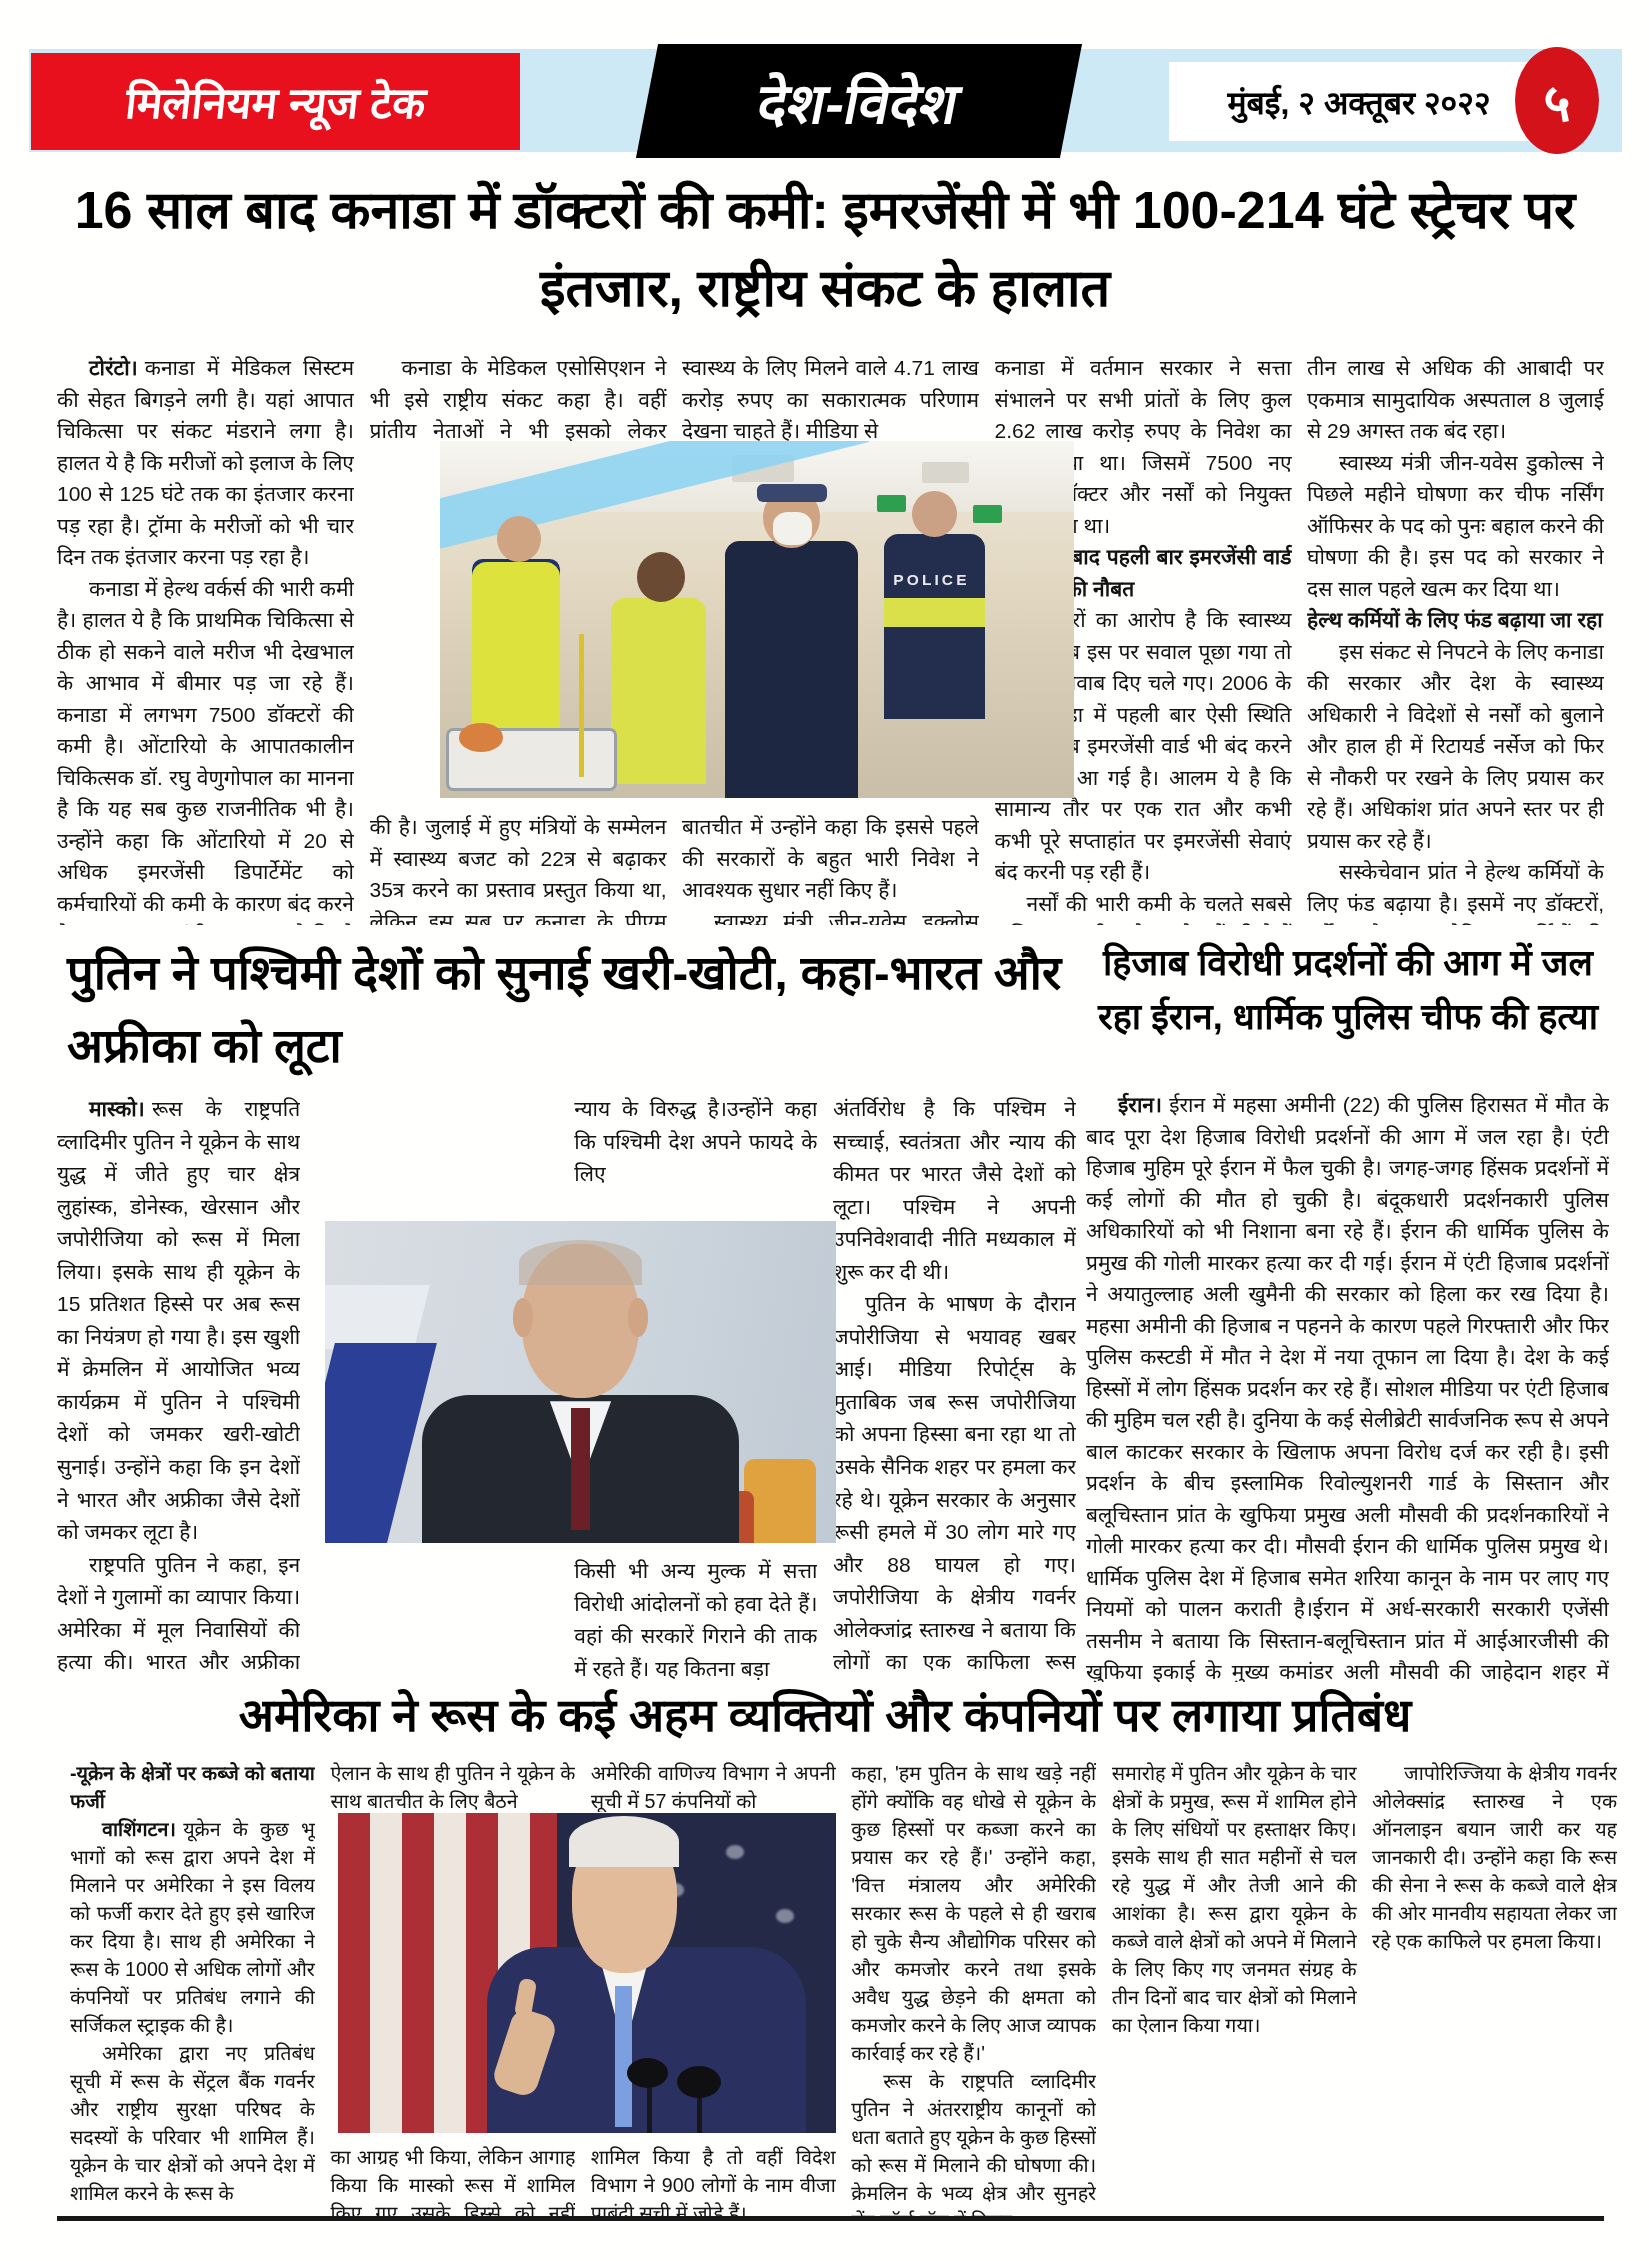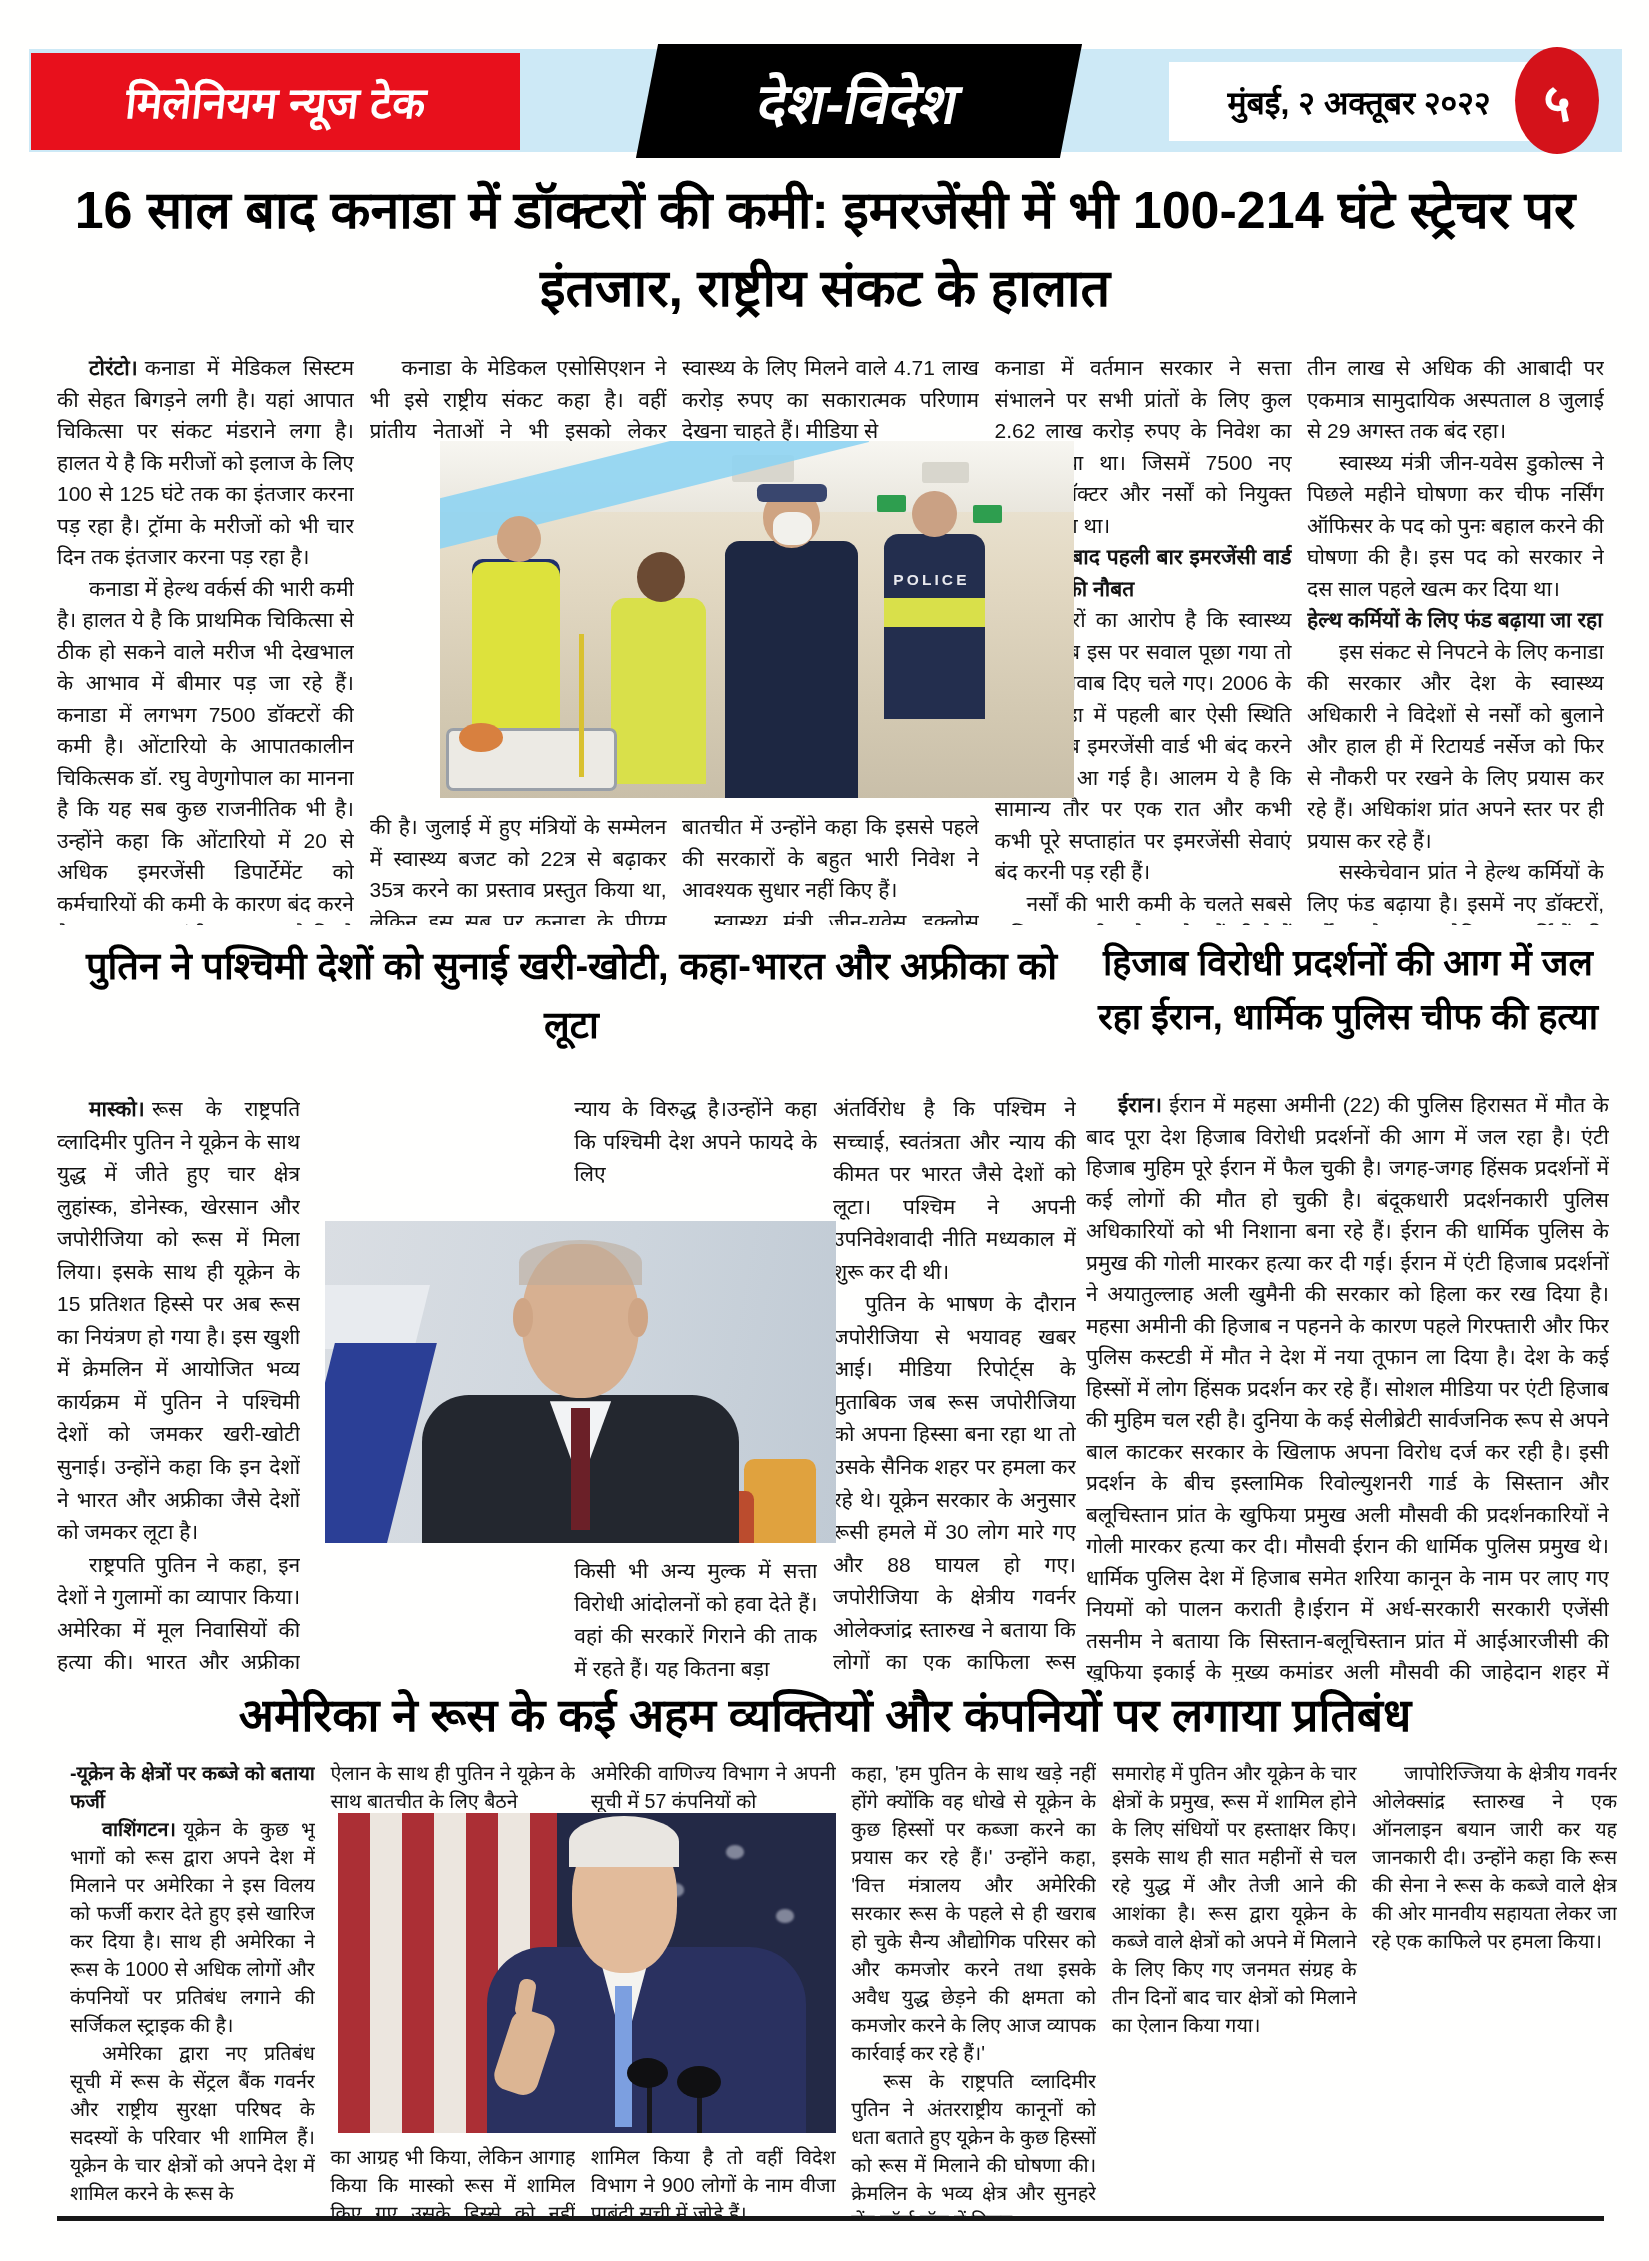--- a/index.html
+++ b/index.html
@@ -15,22 +15,22 @@
   .section-box span{color:#fff;font-weight:bold;font-size:56px;white-space:nowrap;}
   .date-box{position:absolute;left:1125px;top:62px;width:380px;height:79px;background:#ffffff;
          display:flex;align-items:center;justify-content:center;margin-left:44px;}
   .date-box span{color:#000;font-weight:bold;font-size:32px;white-space:nowrap;}
   .page-circle{position:absolute;left:1515px;top:47px;width:84px;height:107px;background:#d4121a;
          border-radius:50%;display:flex;align-items:center;justify-content:center;}
   .page-circle span{color:#fff;font-weight:bold;font-size:52px;}
   
   .headline1{position:absolute;left:67px;top:171px;width:1516px;margin:0;text-align:center;
          font-size:52px;line-height:1.5;font-weight:bold;color:#000;}
-  .headline-putin{position:absolute;left:67px;top:937px;width:1009px;margin:0;text-align:center;
-         font-size:38px;line-height:1.55;font-weight:bold;color:#000;}
+  .headline-putin{position:absolute;left:67px;top:937px;width:1009px;margin:0;
+         font-size:47px;line-height:1.55;font-weight:bold;color:#000;}
   .headline-iran{position:absolute;left:1092px;top:936px;width:512px;margin:0;text-align:center;
          font-size:36px;line-height:1.5;font-weight:bold;color:#000;}
   .headline-usa{position:absolute;left:62px;top:1688px;width:1526px;margin:0;text-align:center;
          font-size:46px;line-height:1.2;font-weight:bold;color:#000;white-space:nowrap;}
   
   .body-flex{position:absolute;display:flex;gap:15.5px;overflow:hidden;text-align:justify;}
   .canada-body{left:57px;top:352px;width:1547px;height:573px;font-size:21px;line-height:1.5;}
   .putin-body{left:57px;top:1093px;width:1019px;height:590px;font-size:21px;line-height:1.55;}
   .usa-body{left:70px;top:1760px;width:1547px;height:460px;font-size:19.7px;line-height:1.42;}
   .iran-body{position:absolute;left:1086px;top:1089px;width:523px;height:593px;overflow:hidden;

